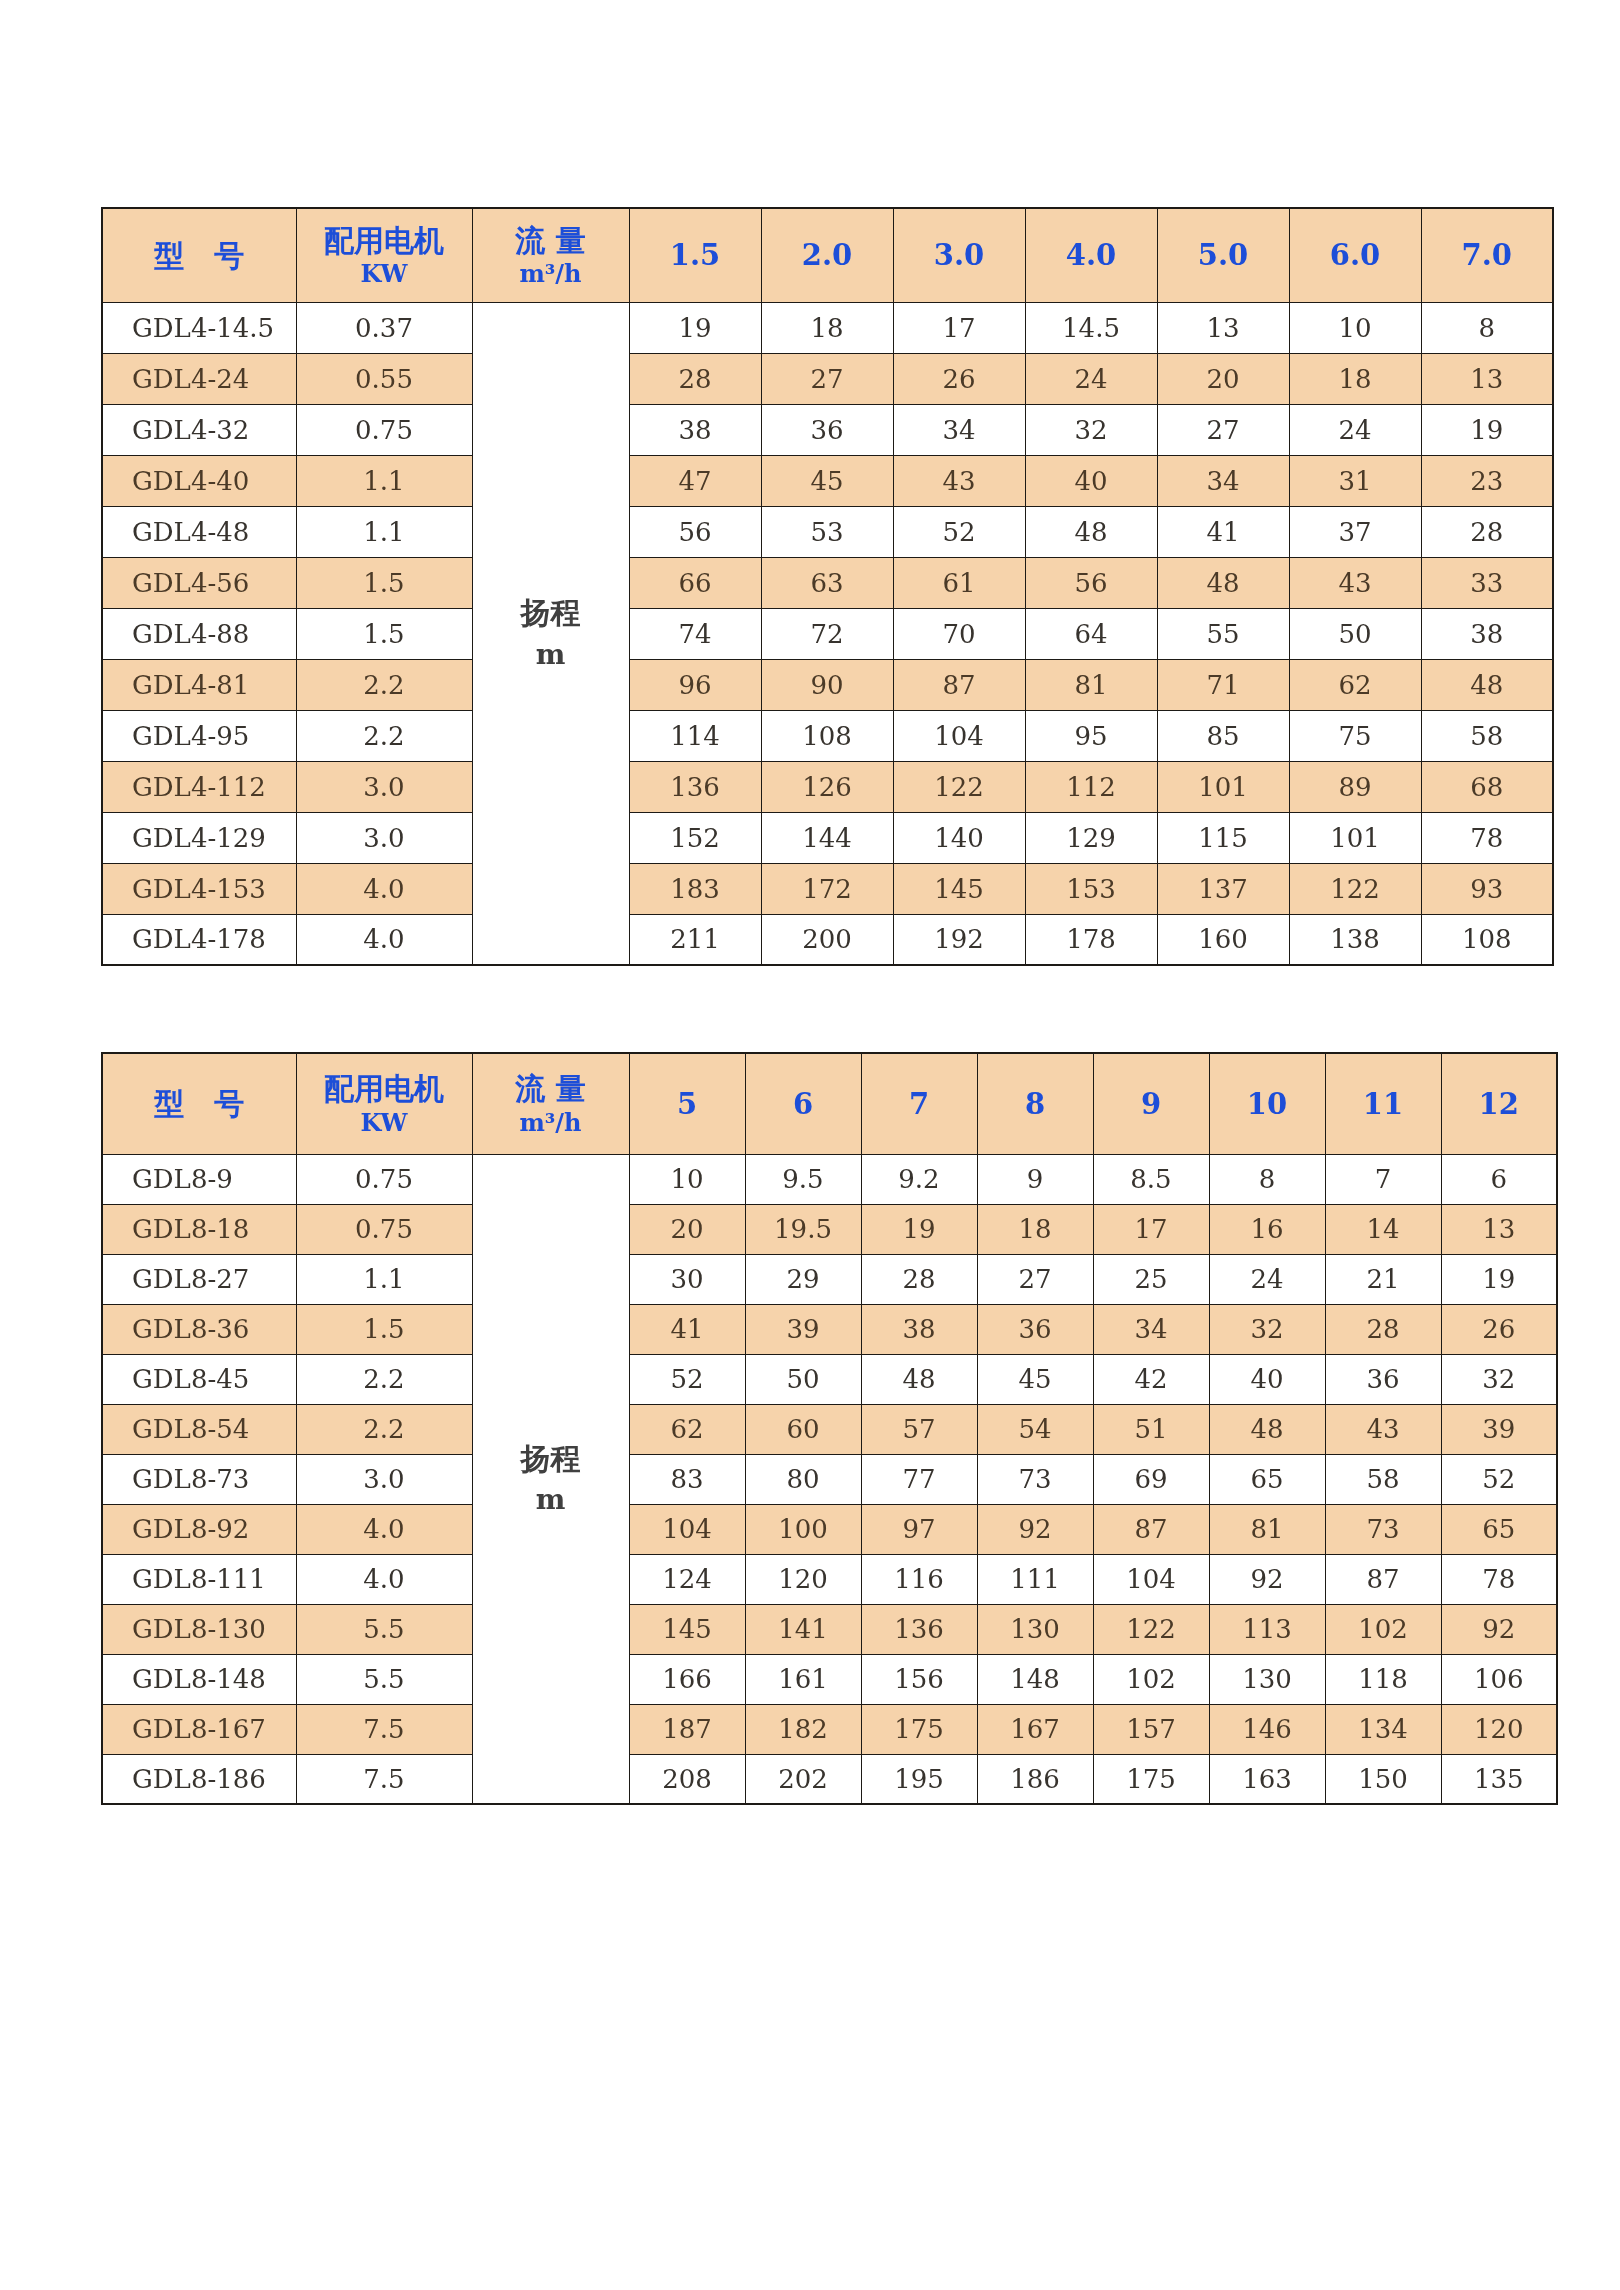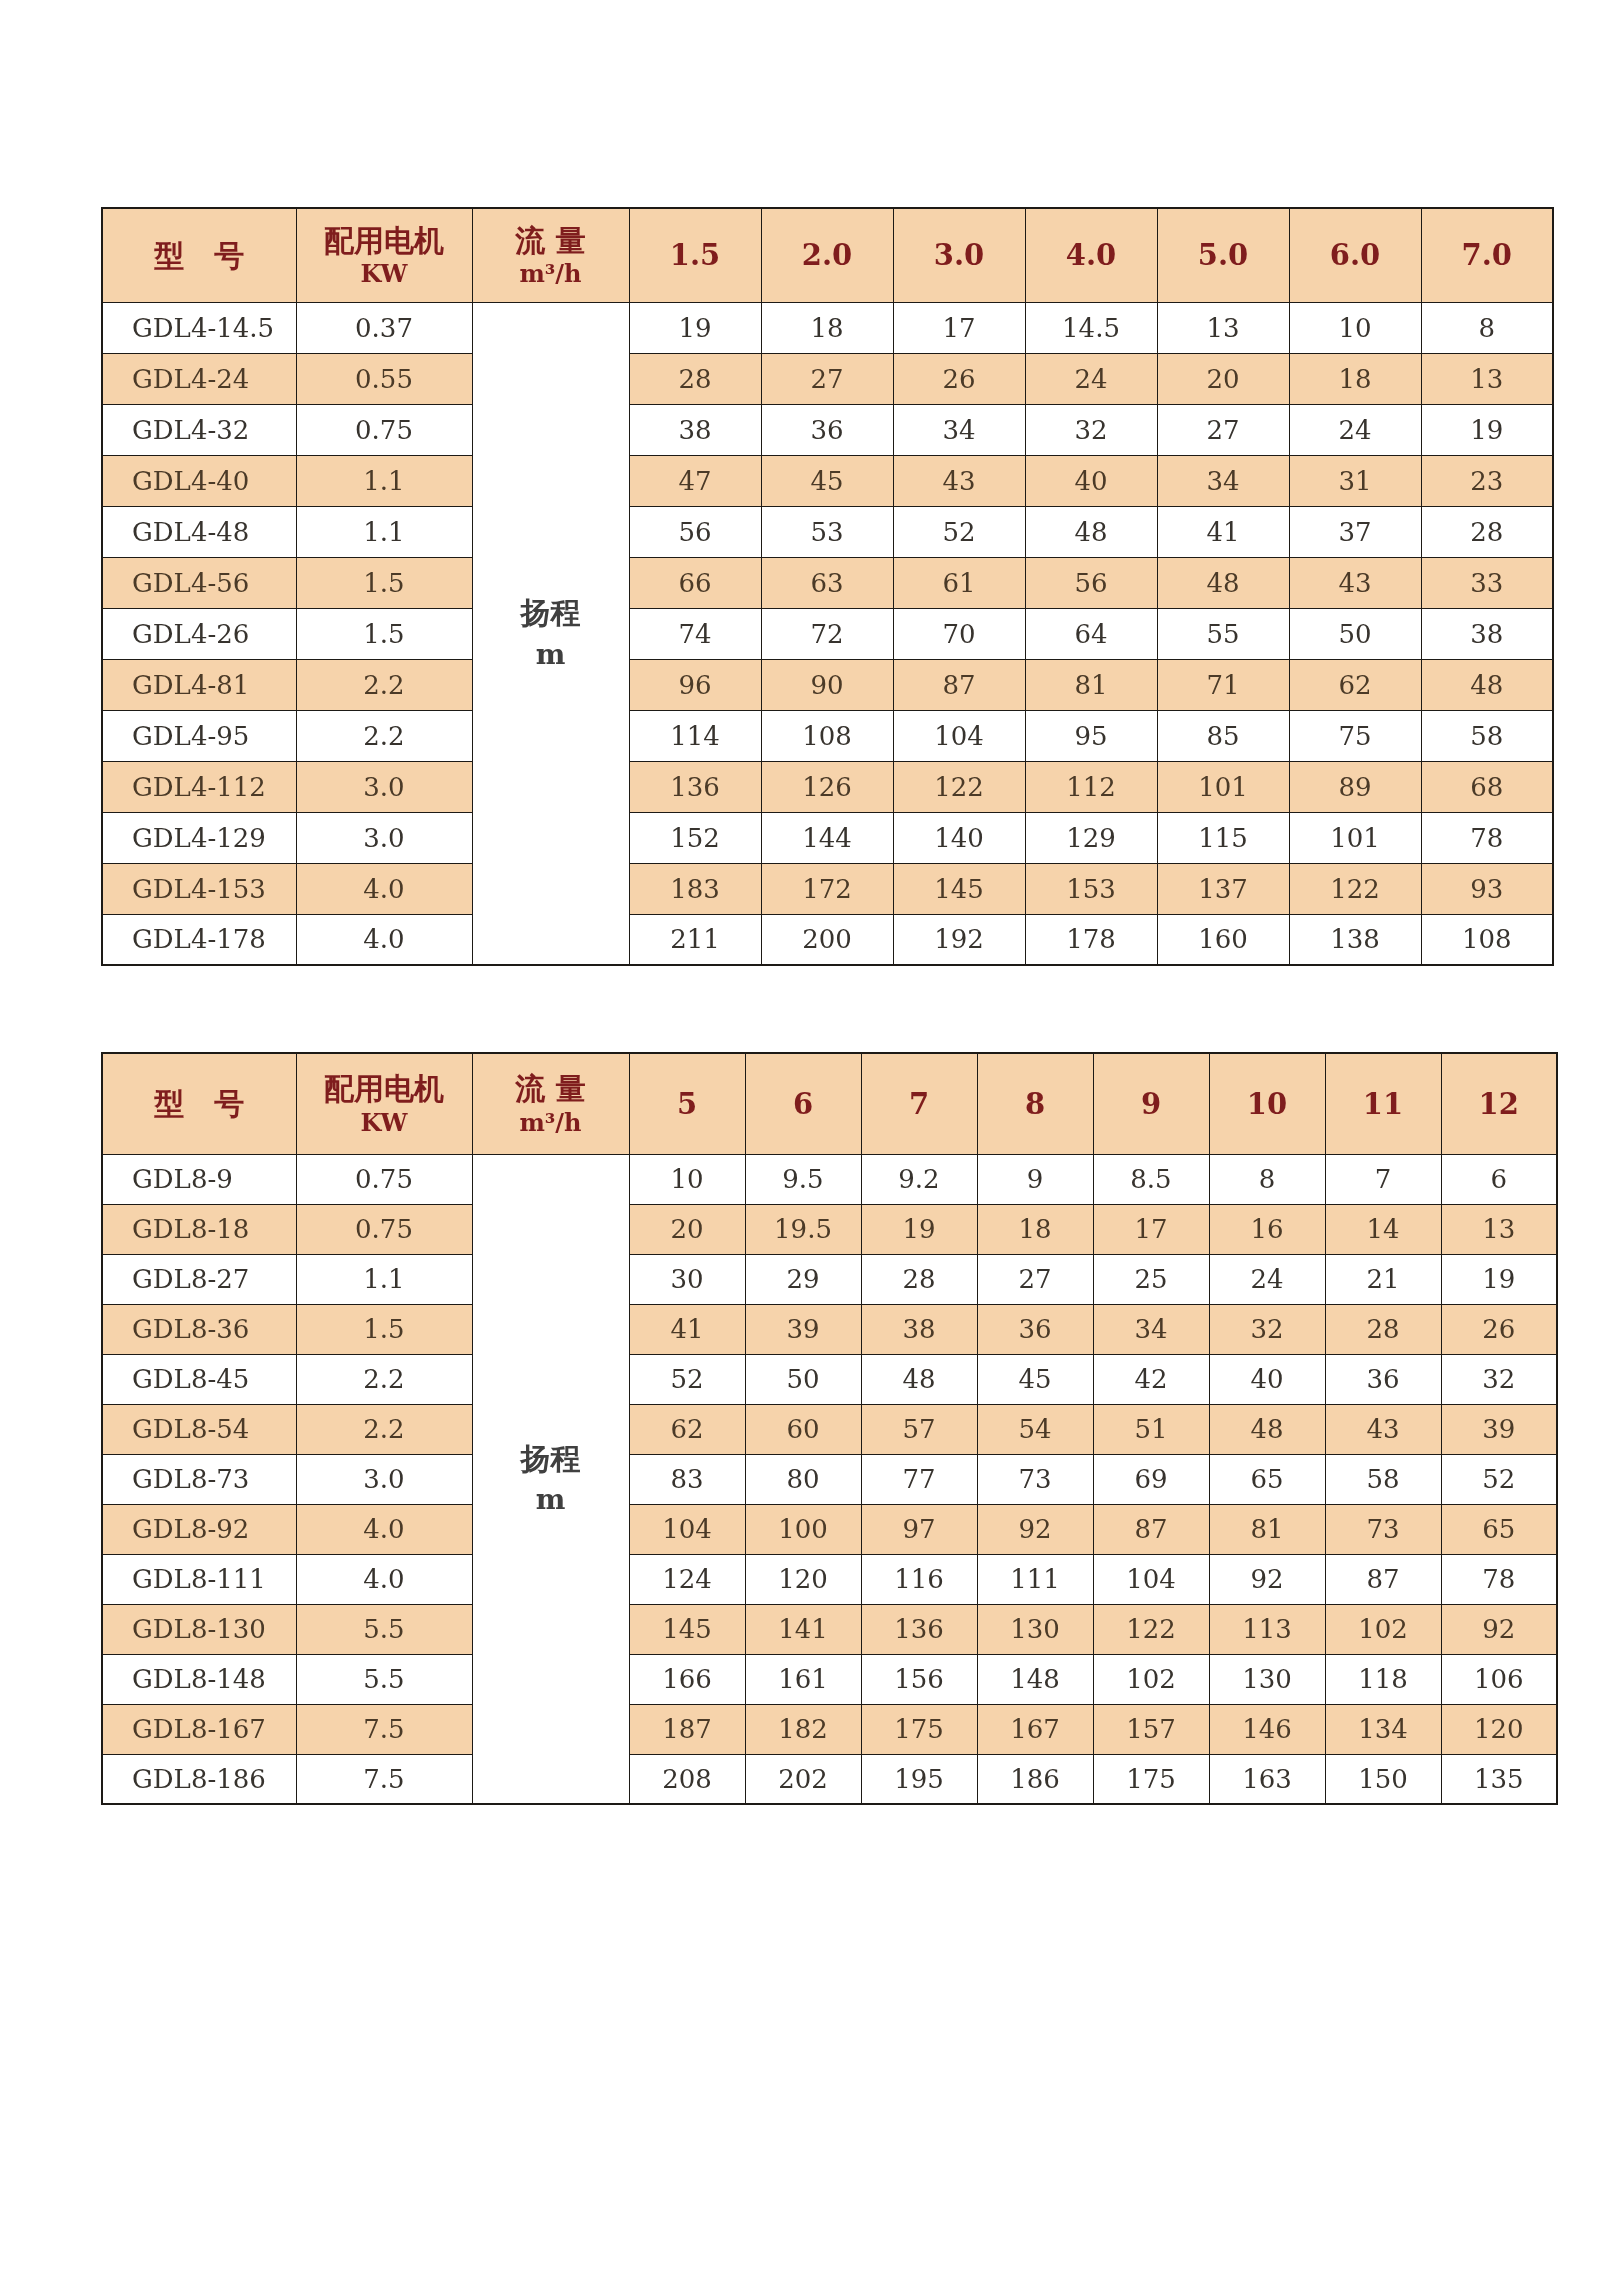--- a/index.html
+++ b/index.html
@@ -31,21 +31,21 @@
     white-space: nowrap;
   }
   .t1 thead tr { height: 94px; }
   .t1 tbody tr { height: 51px; }
   .t2 thead tr { height: 101px; }
   .t2 tbody tr { height: 50px; }
 
   td.hdr {
     background: #f6d3ab;
     font-weight: bold;
-    color: #7f1d1d;
+    color: #1d4ed8;
     font-size: 30px;
     line-height: 1.25;
   }
   td.hdr.num { font-size: 29px; }
   td.hdr .unit { font-size: 24px; font-weight: bold; }
 
   tr.alt td { background: #f6d3ab; color: #4b3a27; }
 
   td.model { text-align: left; padding-left: 29px; }
 
@@ -162,21 +162,21 @@
             <td class="kw">1.5</td>
             <td class="val">66</td>
             <td class="val">63</td>
             <td class="val">61</td>
             <td class="val">56</td>
             <td class="val">48</td>
             <td class="val">43</td>
             <td class="val">33</td>
           </tr>
           <tr class="">
-            <td class="model">GDL4-26</td>
+            <td class="model">GDL4-88</td>
             <td class="kw">1.5</td>
             <td class="val">74</td>
             <td class="val">72</td>
             <td class="val">70</td>
             <td class="val">64</td>
             <td class="val">55</td>
             <td class="val">50</td>
             <td class="val">38</td>
           </tr>
           <tr class="alt">

